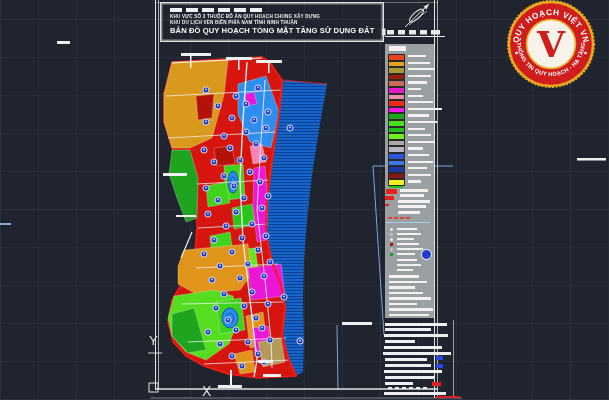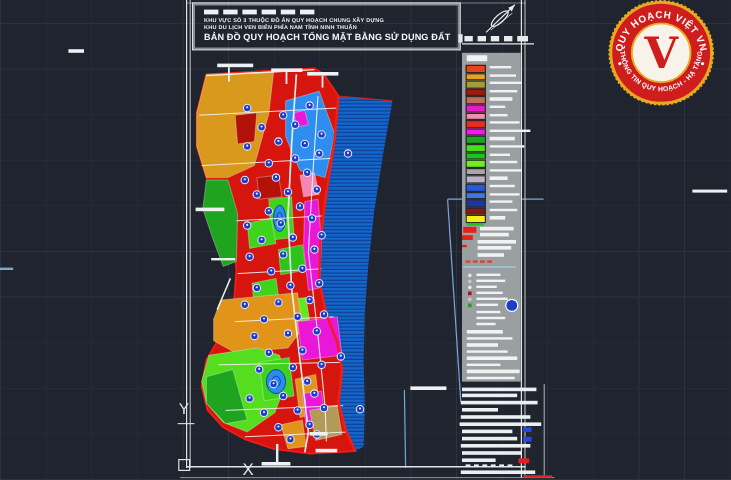--- a/index.html
+++ b/index.html
@@ -267,21 +267,21 @@
     <div class="tb-dashes">
       <span></span>
         <span></span>
         <span></span>
         <span></span>
         <span></span>
         <span></span>
     </div>
     <div class="tb-l1">KHU VỰC SỐ 3 THUỘC ĐỒ ÁN QUY HOẠCH CHUNG XÂY DỰNG</div>
     <div class="tb-l2">KHU DU LỊCH VEN BIỂN PHÍA NAM TỈNH NINH THUẬN</div>
-    <div class="tb-l3">BẢN ĐỒ QUY HOẠCH TỔNG MẶT BẰNG SỬ DỤNG ĐẤT</div>
+    <div class="tb-l3">BẢN ĐỒ QUY HOẠCH TỔNG MẶT TẦNG SỬ DỤNG ĐẤT</div>
   </div>
 
   <div id="legend-panel">
       <div class="blk" style="left: 3px; top: 10px; width: 15px; height: 4.6px; background: rgb(232, 67, 28); border: 1px solid rgb(42, 42, 42);"></div>
       <div class="blk" style="left: 23px; top: 11px; width: 18px; height: 2.2px; background: rgb(242, 242, 242);"></div>
       <div class="blk" style="left: 3px; top: 16.6px; width: 15px; height: 4.6px; background: rgb(232, 162, 30); border: 1px solid rgb(42, 42, 42);"></div>
       <div class="blk" style="left: 23px; top: 17.6px; width: 22px; height: 2.2px; background: rgb(242, 242, 242);"></div>
       <div class="blk" style="left: 3px; top: 23.2px; width: 15px; height: 4.6px; background: rgb(168, 154, 58); border: 1px solid rgb(42, 42, 42);"></div>
       <div class="blk" style="left: 23px; top: 24.2px; width: 27px; height: 2.2px; background: rgb(242, 242, 242);"></div>
       <div class="blk" style="left: 3px; top: 29.8px; width: 15px; height: 4.6px; background: rgb(156, 28, 12); border: 1px solid rgb(42, 42, 42);"></div>

